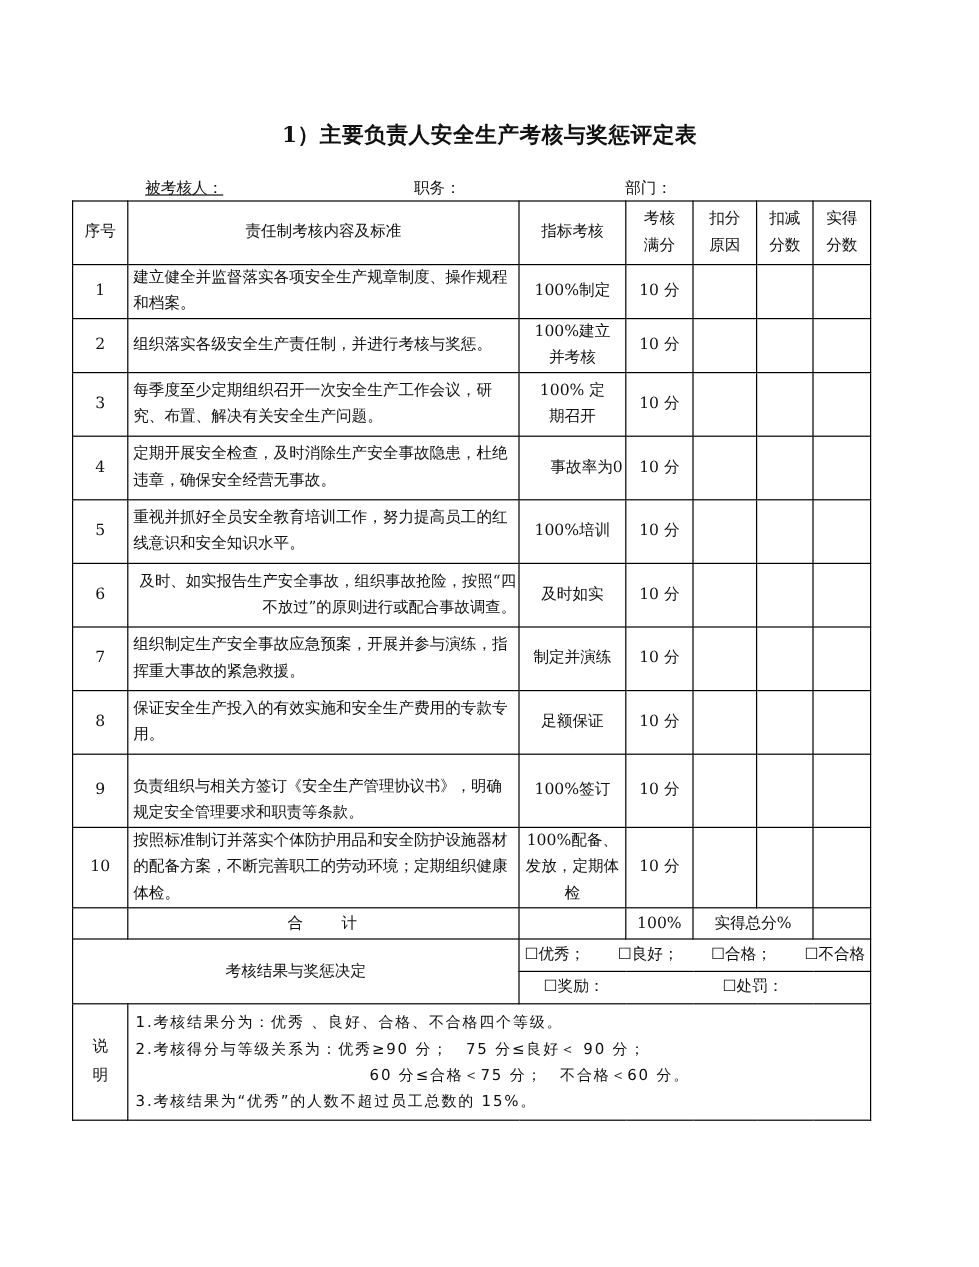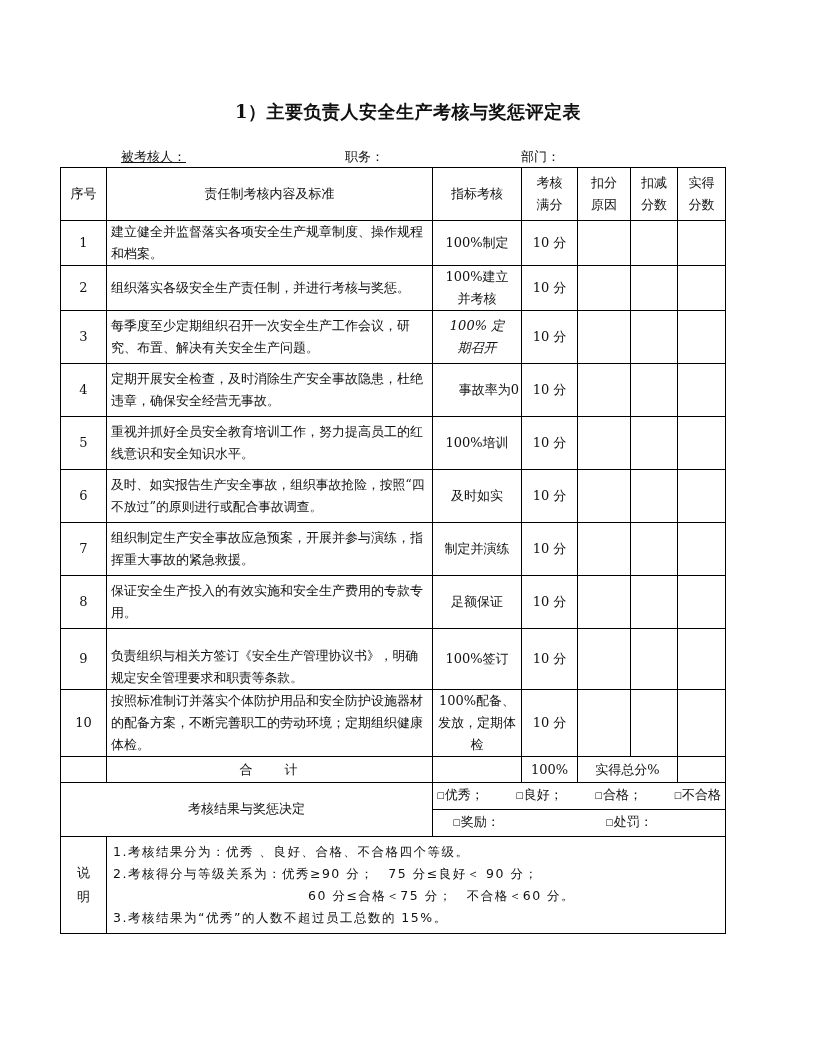--- a/index.html
+++ b/index.html
@@ -7,21 +7,21 @@
   .title { position:absolute; top:100px; left:0; width:816px; text-align:center; font-size:18px; font-weight:bold; letter-spacing:0.5px; }
   .meta { position:absolute; top:148px; font-size:13px; }
   table.main { position:absolute; top:167px; left:60px; width:665px; border-collapse:collapse; table-layout:fixed; font-size:13px; }
   table.main td { border:1px solid #000; padding:0 4px; vertical-align:middle; line-height:22px; }
   .c { text-align:center; }
   .l { text-align:left; }
   .hdr td { height:52px; }
   .two { line-height:21px; }
   .note-text { font-family:"DejaVu Sans","Liberation Sans",sans-serif; font-size:12.5px; line-height:21px; letter-spacing:1.5px; padding:4px 6px !important; }
   .ind { padding-left:195px; }
-  .chk-row td { height:26px;font-family:Liberation Mono, monospace; }
+  .chk-row td { height:26px; }
 </style>
 </head>
 <body>
 
 <div class="title">1）主要负责人安全生产考核与奖惩评定表</div>
 
 <div class="meta" style="left:121px;text-decoration:underline;">被考核人：</div>
 <div class="meta" style="left:345px;">职务：</div>
 <div class="meta" style="left:521px;">部门：</div>
 
@@ -60,21 +60,21 @@
     <td class="l two">组织落实各级安全生产责任制，并进行考核与奖惩。</td>
     <td class="c two" style="padding:0 10px;">100%建立并考核</td>
     <td class="c">10 分</td>
     <td></td>
     <td></td>
     <td></td>
   </tr>
   <tr style="height:53px">
     <td class="c">3</td>
     <td class="l two">每季度至少定期组织召开一次安全生产工作会议，研究、布置、解决有关安全生产问题。</td>
-    <td class="c two" style="padding:0 12px;font-style:italic;">100% 定期召开</td>
+    <td class="c two" style="padding:0 12px;">100% 定期召开</td>
     <td class="c">10 分</td>
     <td></td>
     <td></td>
     <td></td>
   </tr>
   <tr style="height:53px">
     <td class="c">4</td>
     <td class="l two">定期开展安全检查，及时消除生产安全事故隐患，杜绝违章，确保安全经营无事故。</td>
     <td class="c" style="padding:0 2px;text-align:right;">事故率为0</td>
     <td class="c">10 分</td>
@@ -86,21 +86,21 @@
     <td class="c">5</td>
     <td class="l two">重视并抓好全员安全教育培训工作，努力提高员工的红线意识和安全知识水平。</td>
     <td class="c">100%培训</td>
     <td class="c">10 分</td>
     <td></td>
     <td></td>
     <td></td>
   </tr>
   <tr style="height:53px">
     <td class="c">6</td>
-    <td class="l two" style="padding:0 2px 0 4px; font-size:12.8px;">及时、如实报告生产安全事故，组织事故抢险，按照“四不放过”的原则进行或配合事故调查。</td>
+    <td class="l two" style="padding:0 2px 0 4px; font-size:12.8px;text-align:right;">及时、如实报告生产安全事故，组织事故抢险，按照“四不放过”的原则进行或配合事故调查。</td>
     <td class="c">及时如实</td>
     <td class="c">10 分</td>
     <td></td>
     <td></td>
     <td></td>
   </tr>
   <tr style="height:53px">
     <td class="c">7</td>
     <td class="l two">组织制定生产安全事故应急预案，开展并参与演练，指挥重大事故的紧急救援。</td>
     <td class="c two" style="padding:0 10px;">制定并演练</td>

